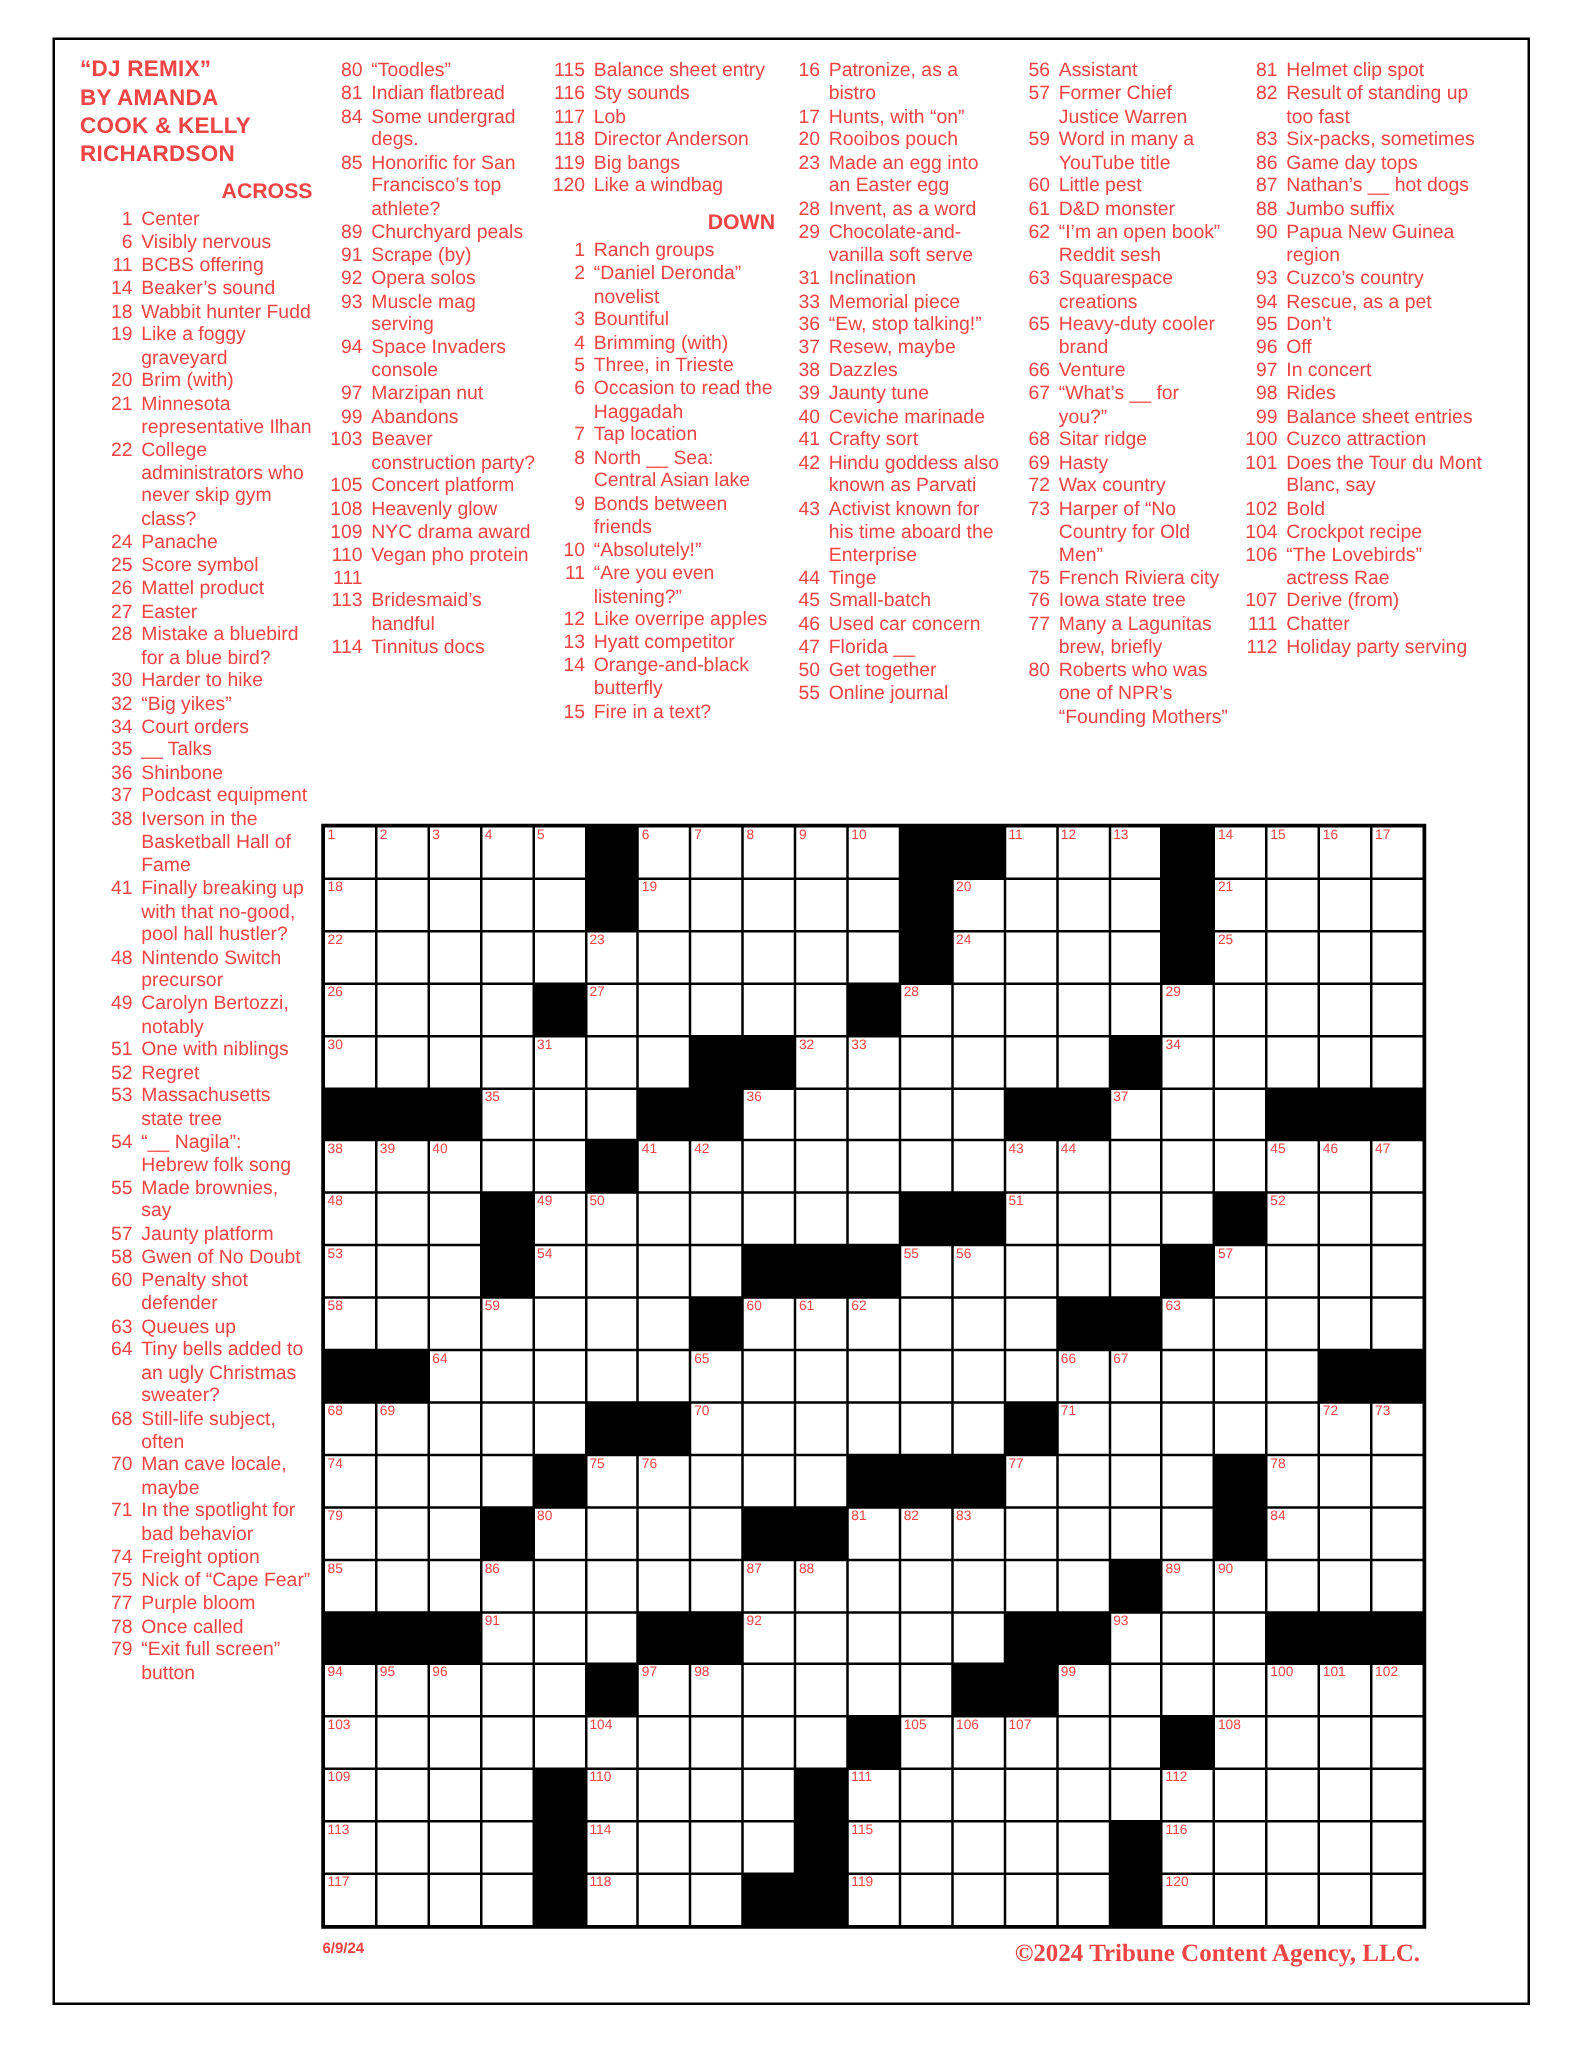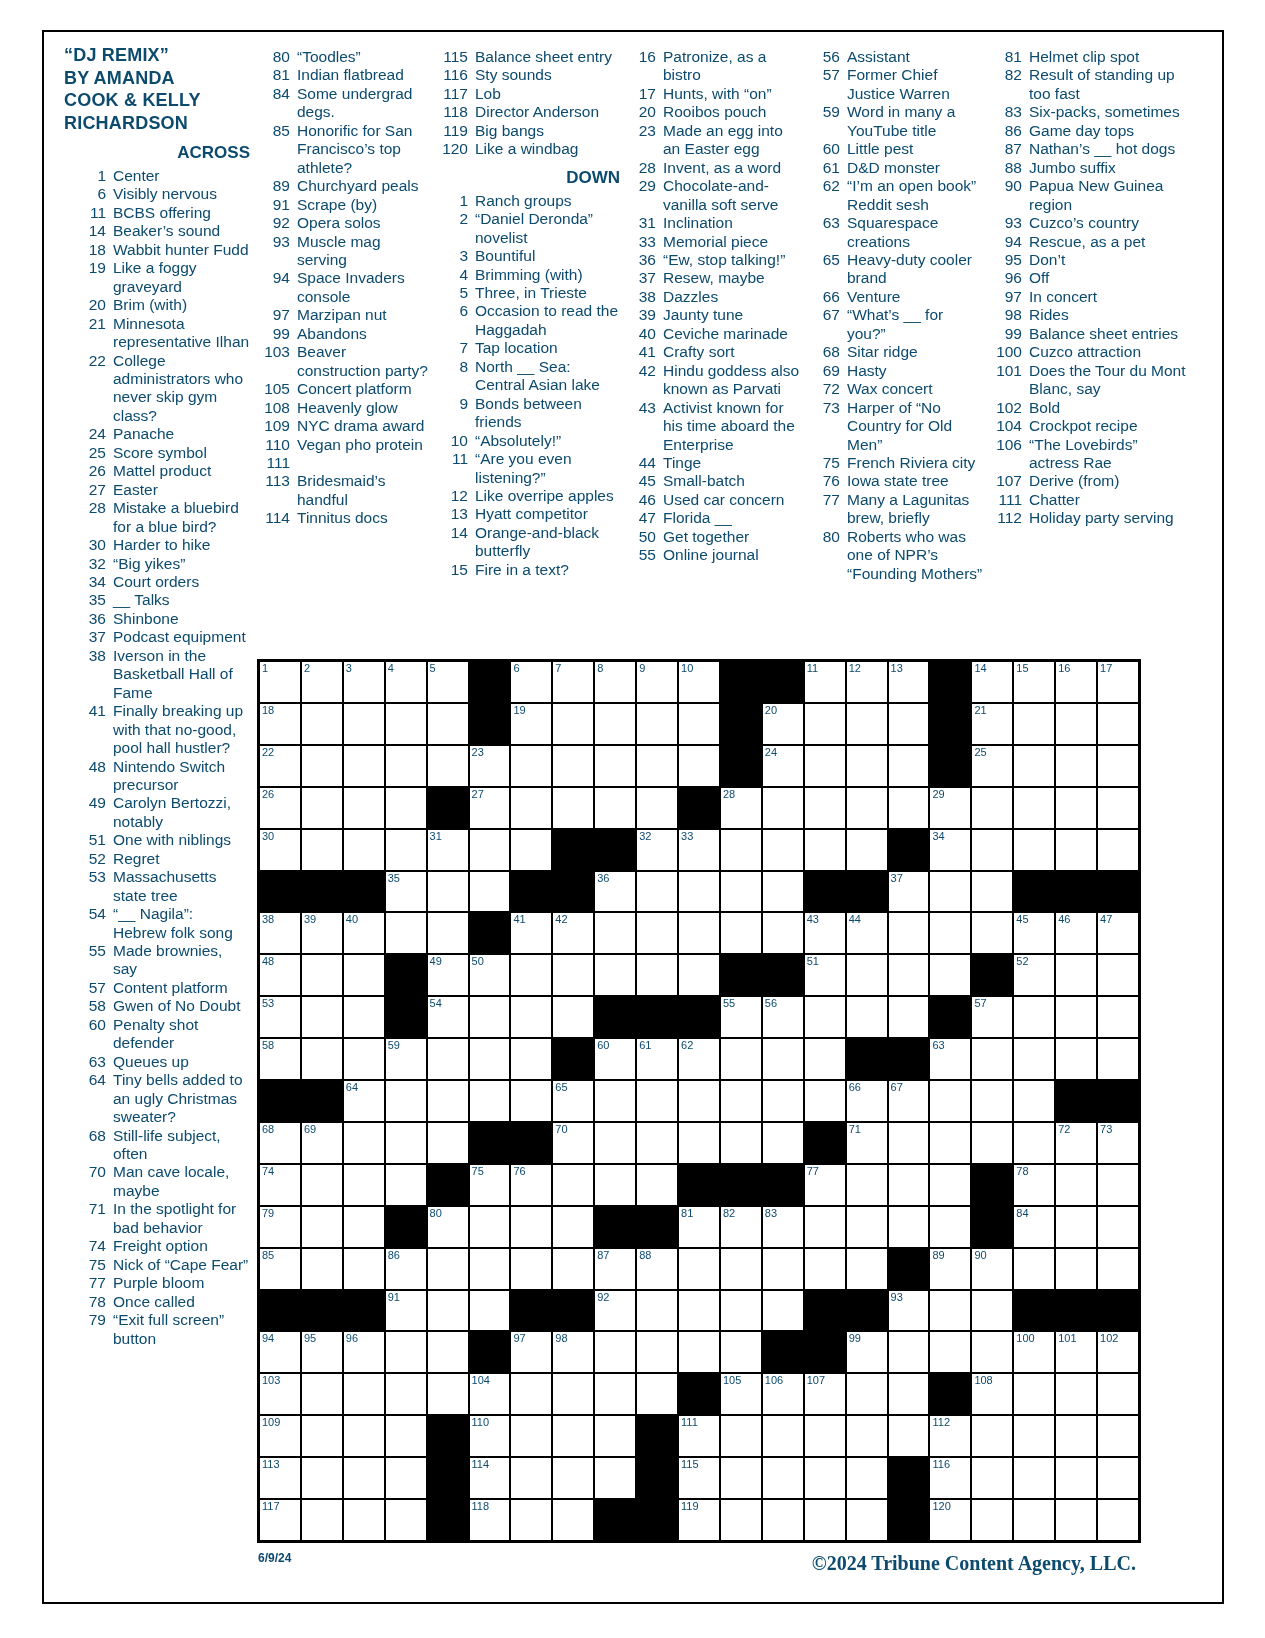--- a/index.html
+++ b/index.html
@@ -1,17 +1,17 @@
 <!DOCTYPE html>
 <html><head>
 <meta charset="utf-8">
 <style>
   html,body{margin:0;padding:0;background:#fff;}
   .page{position:relative;width:1265px;height:1638px;background:#fff;
-        font-family:"Liberation Sans","DejaVu Sans",sans-serif;color:#0c4a6e;overflow:hidden;}
+        font-family:"Liberation Sans","DejaVu Sans",sans-serif;color:#ef4444;overflow:hidden;}
   .frame{position:absolute;left:42px;top:30px;width:1178px;height:1570px;border:2px solid #000;}
   .col{position:absolute;}
   .col1{left:64px;top:44px;width:186px;}
   .col2{left:252px;top:48px;width:180px;}
   .col3{left:430px;top:48px;width:190px;}
   .col4{left:618px;top:48px;width:186px;}
   .col5{left:802px;top:48px;width:184px;}
   .col6{left:984px;top:48px;width:202px;}
   .title{font-weight:bold;font-size:18px;line-height:22.5px;letter-spacing:.2px;}
   .section-header{font-weight:bold;font-size:17px;text-align:right;margin-top:9px;margin-bottom:4px;}
@@ -155,21 +155,21 @@
         <div class="clue">
           <span class="cnum">54</span>
           <span class="ctxt">“__ Nagila”: Hebrew folk song</span>
         </div>
         <div class="clue">
           <span class="cnum">55</span>
           <span class="ctxt">Made brownies, say</span>
         </div>
         <div class="clue">
           <span class="cnum">57</span>
-          <span class="ctxt">Content platform</span>
+          <span class="ctxt">Jaunty platform</span>
         </div>
         <div class="clue">
           <span class="cnum">58</span>
           <span class="ctxt">Gwen of No Doubt</span>
         </div>
         <div class="clue">
           <span class="cnum">60</span>
           <span class="ctxt">Penalty shot defender</span>
         </div>
         <div class="clue">
@@ -525,21 +525,21 @@
         <div class="clue">
           <span class="cnum">68</span>
           <span class="ctxt">Sitar ridge</span>
         </div>
         <div class="clue">
           <span class="cnum">69</span>
           <span class="ctxt">Hasty</span>
         </div>
         <div class="clue">
           <span class="cnum">72</span>
-          <span class="ctxt">Wax concert</span>
+          <span class="ctxt">Wax country</span>
         </div>
         <div class="clue">
           <span class="cnum">73</span>
           <span class="ctxt">Harper of “No Country for Old Men”</span>
         </div>
         <div class="clue">
           <span class="cnum">75</span>
           <span class="ctxt">French Riviera city</span>
         </div>
         <div class="clue">

